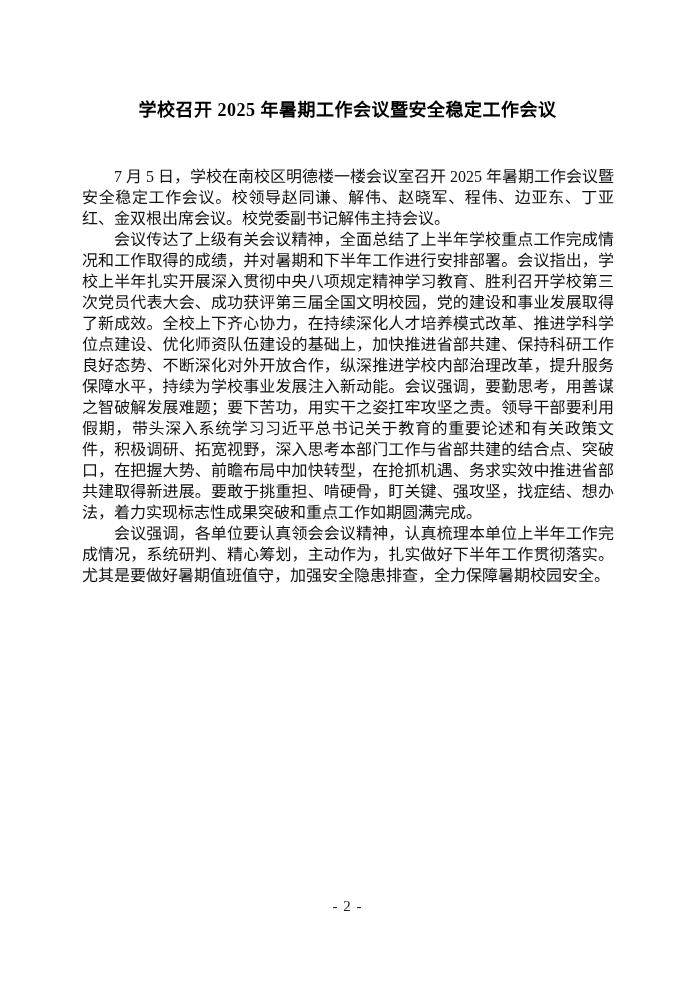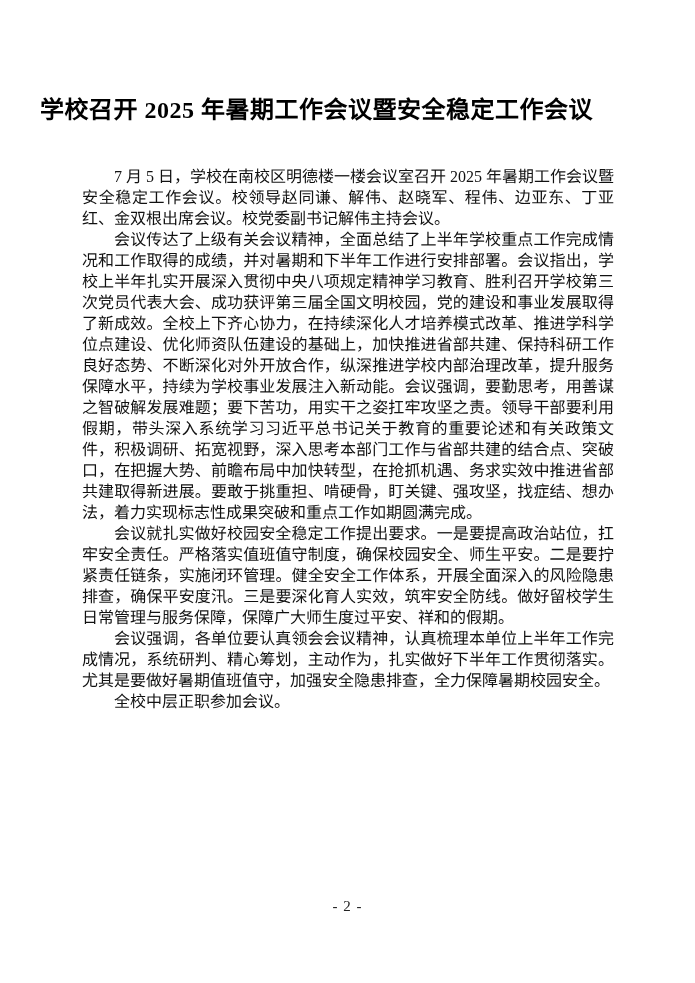--- a/index.html
+++ b/index.html
@@ -14,21 +14,22 @@
     height: 983px;
     margin: 0 auto;
     background: #ffffff;
     color: #000000;
     overflow: hidden;
     box-sizing: border-box;
   }
   .doc-title {
     margin: 0;
     padding: 93px 40px 0 40px;
-    font-size: 24px;
+    text-align: center;
+    font-size: 18px;
     line-height: 34px;
     font-weight: bold;
     color: #000000;
     letter-spacing: 0.5px;
     font-family: "Liberation Serif", "DejaVu Serif", serif;
   }
   .doc-body {
     position: absolute;
     top: 166px;
     left: 82px;
@@ -57,19 +58,17 @@
 </style>
 </head>
 <body>
 
 <div class="page">
   <h1 class="doc-title">学校召开 2025 年暑期工作会议暨安全稳定工作会议</h1>
 
   <div class="doc-body">
     <p>7 月 5 日，学校在南校区明德楼一楼会议室召开 2025 年暑期工作会议暨安全稳定工作会议。校领导赵同谦、解伟、赵晓军、程伟、边亚东、丁亚红、金双根出席会议。校党委副书记解伟主持会议。</p>
     <p>会议传达了上级有关会议精神，全面总结了上半年学校重点工作完成情况和工作取得的成绩，并对暑期和下半年工作进行安排部署。会议指出，学校上半年扎实开展深入贯彻中央八项规定精神学习教育、胜利召开学校第三次党员代表大会、成功获评第三届全国文明校园，党的建设和事业发展取得了新成效。全校上下齐心协力，在持续深化人才培养模式改革、推进学科学位点建设、优化师资队伍建设的基础上，加快推进省部共建、保持科研工作良好态势、不断深化对外开放合作，纵深推进学校内部治理改革，提升服务保障水平，持续为学校事业发展注入新动能。会议强调，要勤思考，用善谋之智破解发展难题；要下苦功，用实干之姿扛牢攻坚之责。领导干部要利用假期，带头深入系统学习习近平总书记关于教育的重要论述和有关政策文件，积极调研、拓宽视野，深入思考本部门工作与省部共建的结合点、突破口，在把握大势、前瞻布局中加快转型，在抢抓机遇、务求实效中推进省部共建取得新进展。要敢于挑重担、啃硬骨，盯关键、强攻坚，找症结、想办法，着力实现标志性成果突破和重点工作如期圆满完成。</p>
-    <p>会议就扎实做好校园安全稳定工作提出要求。一是要提高政治站位，扛牢安全责任。严格落实值班值守制度，确保校园安全、师生平安。二是要拧紧责任链条，实施闭环管理。健全安全工作体系，开展全面深入的风险隐患排查，确保平安度汛。三是要深化育人实效，筑牢安全防线。做好留校学生日常管理与服务保障，保障广大师生度过平安、祥和的假期。</p>
     <p>会议强调，各单位要认真领会会议精神，认真梳理本单位上半年工作完成情况，系统研判、精心筹划，主动作为，扎实做好下半年工作贯彻落实。尤其是要做好暑期值班值守，加强安全隐患排查，全力保障暑期校园安全。</p>
-    <p>全校中层正职参加会议。</p>
   </div>
 
   <div class="page-footer">- 2 -</div>
 </div>
 
 </body></html>

